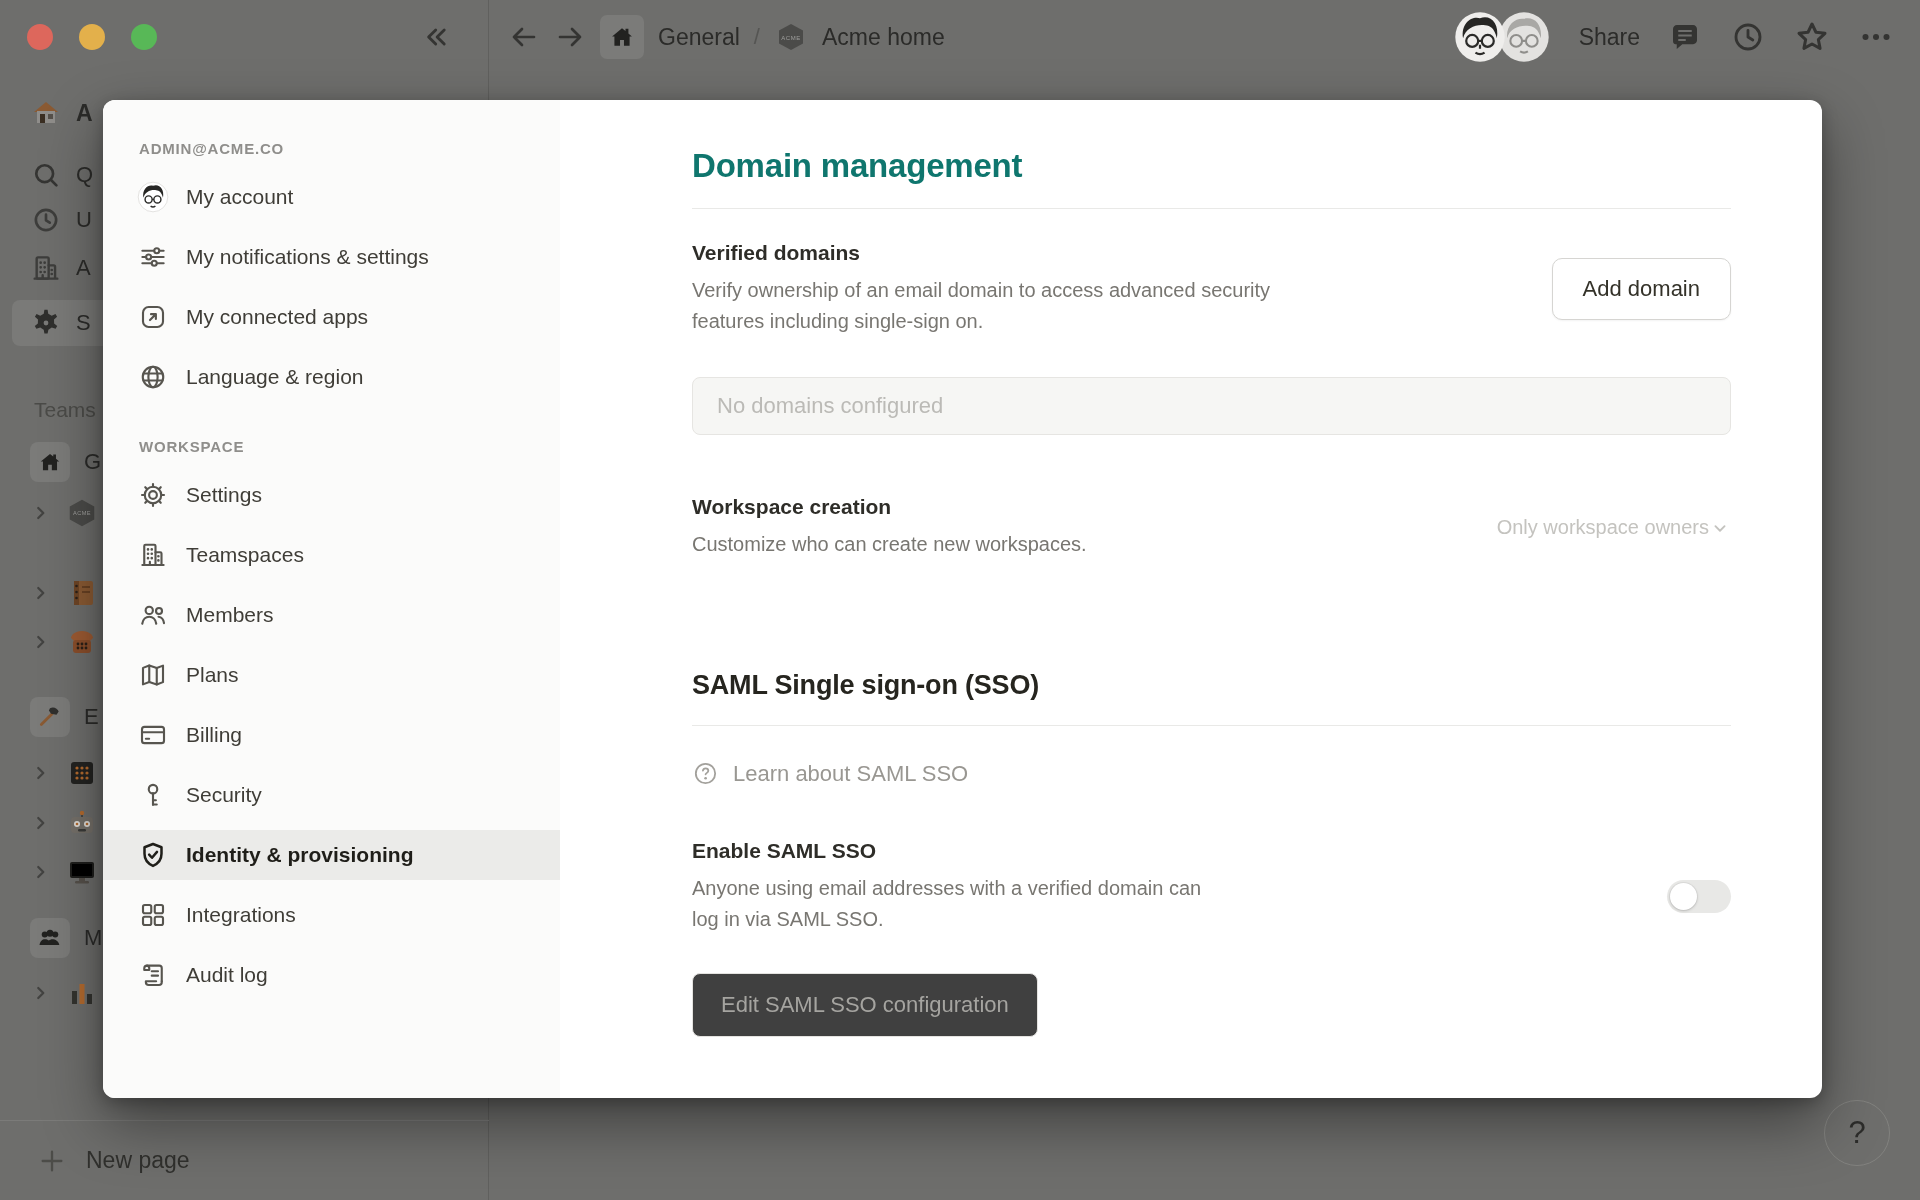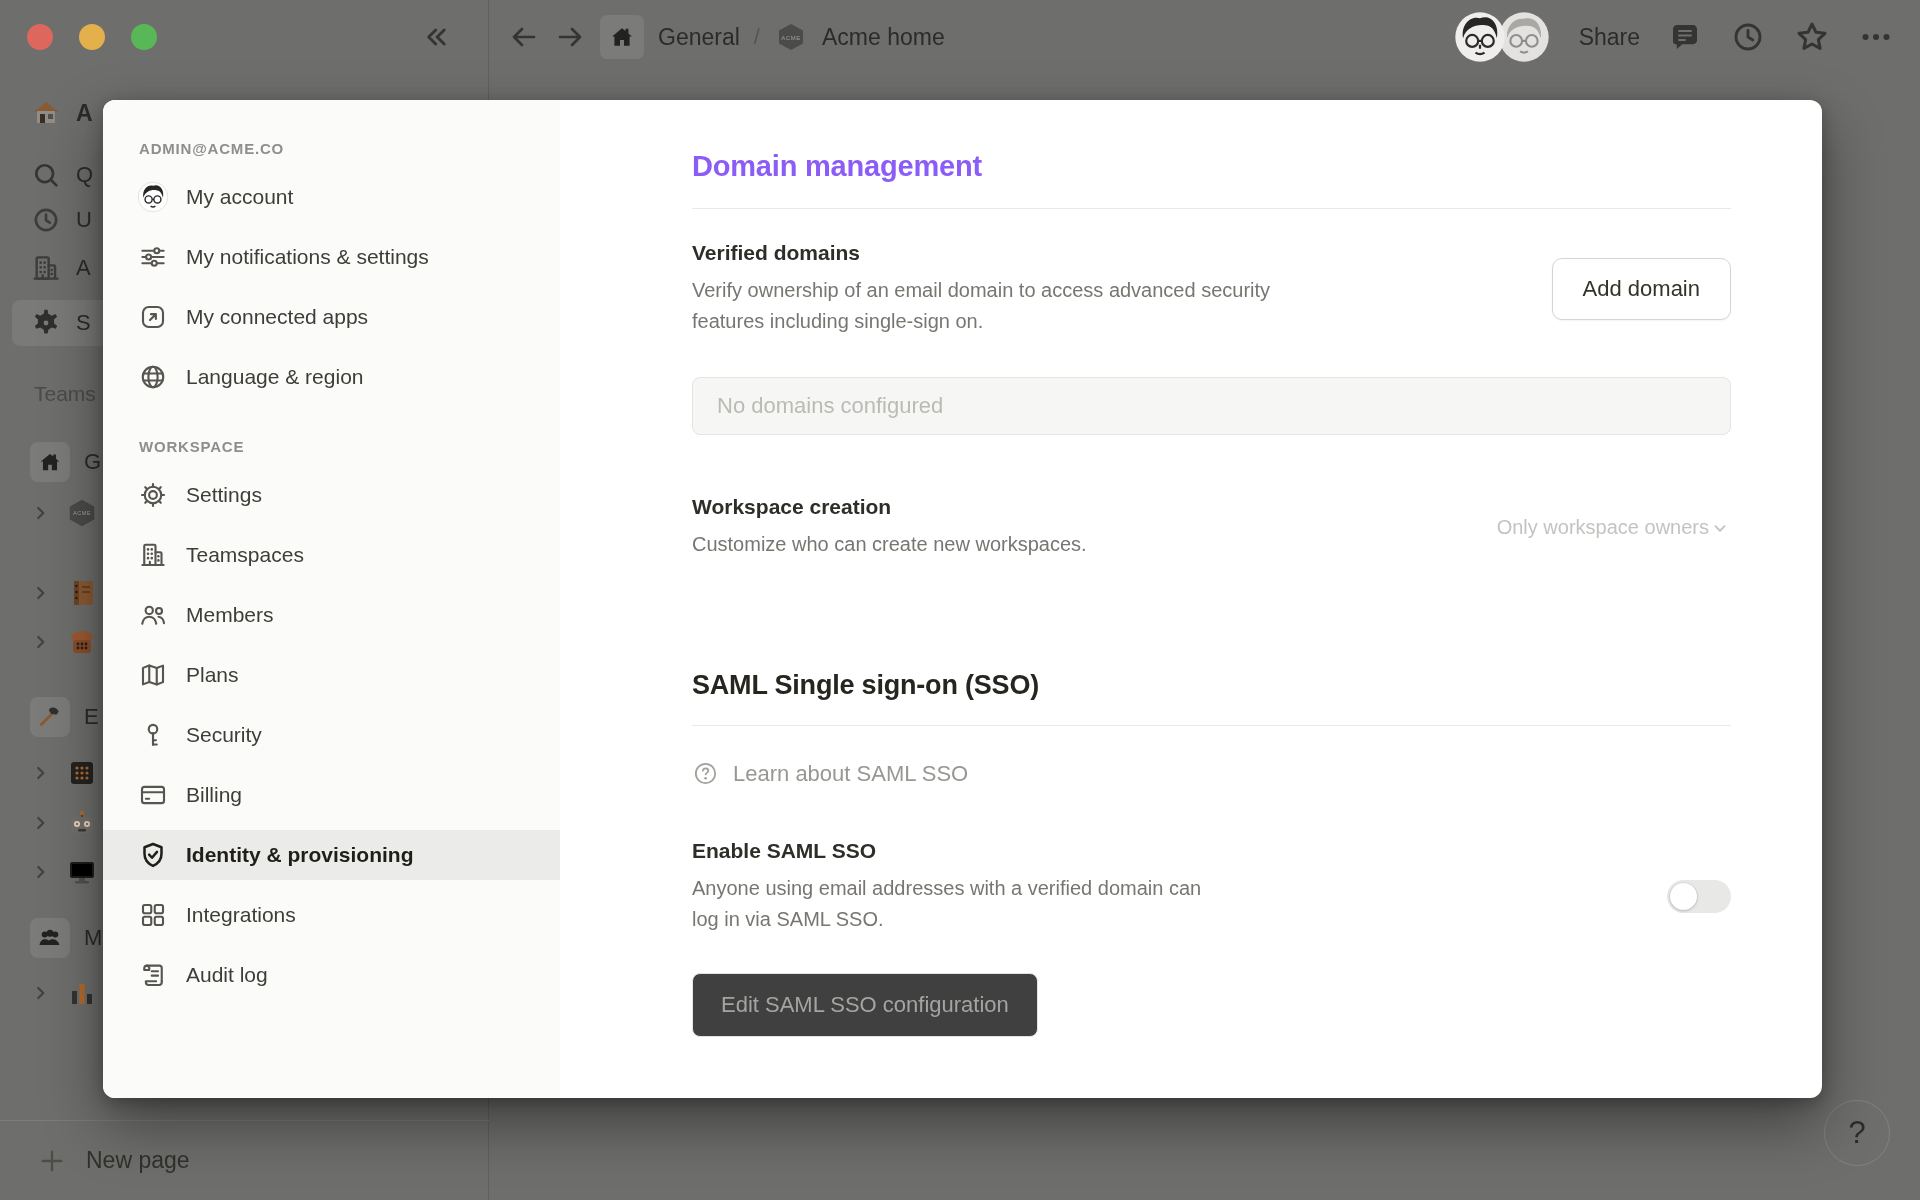--- a/index.html
+++ b/index.html
@@ -43,21 +43,21 @@
   .m-item { height:50px; margin-bottom:10px; display:flex; align-items:center; gap:17px; padding-left:34px; cursor:default; }
   .m-item .ic { width:32px; height:32px; flex:0 0 32px; display:flex; align-items:center; justify-content:center; }
   .m-item .ic svg .stk { stroke:#57554f; stroke-width:1.7; }
   .m-item .txt { font-size:21px; color:#3f3d37; font-weight:500; }
   .m-item.sel { background:#ebebe9; }
   .m-item.sel .txt { font-weight:700; color:#1f1e19; }
   .m-item.sel .ic svg .stk { stroke:#1f1e19; stroke-width:2; }
   .m-gap { margin-top:36px; }
 
   .m-main { flex:1; padding:48px 91px 0 132px; }
-  .h1 { font-size:29px; line-height:36px; font-weight:700; color:#8b5cf6; letter-spacing:-.2px; }
+  .h1 { font-size:33px; line-height:36px; font-weight:700; color:#0f766e; letter-spacing:-.2px; }
   .divider { height:1px; background:#e9e9e7; margin-top:24px; }
   .sec-row { display:flex; justify-content:space-between; align-items:center; }
   .h3 { font-size:21px; font-weight:600; color:#2e2d28; margin-bottom:10px; }
   .desc { font-size:20px; line-height:31px; color:#787671; }
   .vd-row { margin-top:32px; }
   .vd-desc { width:605px; }
   .btn-add { height:62px; padding:0 30px; border:1px solid #d6d5d2; border-radius:10px; background:#fff; font-size:22px; font-weight:500; color:#343229; box-shadow:0 1px 2px rgba(0,0,0,.05); font-family:inherit; }
   .domain-input { margin-top:40px; width:100%; height:58px; border-radius:8px; border:1px solid #e6e5e2; background:#f6f6f4; padding:0 24px; font-size:22px; font-family:inherit; color:#8a8985; }
   .domain-input::placeholder { color:#bbbab6; opacity:1; }
   .ws-row { margin-top:60px; align-items:center; }
@@ -124,21 +124,21 @@
     <svg class="emoji-ic" viewBox="0 0 24 24">
         <g fill="#2f2f2d">
           <circle cx="12" cy="12" r="4"></circle>
           <path d="M10.8 2h2.4l.5 3 2.6 1.5 2.8-1.2 1.2 2.1-2.3 2 .1 3 2.3 1.9-1.2 2.1-2.9-1 -2.5 1.6-.6 2.9h-2.4l-.5-2.9-2.6-1.6-2.9 1-1.2-2.1 2.3-1.9.1-3-2.3-2 1.2-2.1 2.8 1.2L10.3 5z"></path>
         </g>
         <circle cx="12" cy="12" r="1.8" fill="#7a7a78"></circle>
       </svg>
     <span class="lbl">S</span>
   </div>
 
-  <div class="bg-section-lbl" style="top:382px">Teams</div>
+  <div class="bg-section-lbl" style="top:398px">Teams</div>
 
   <div class="bg-row" style="top:439px">
     <span class="ts-box">
         <svg width="26" height="26" viewBox="0 0 24 24">
           <path d="m3.5 11.5 8.5-7 3 2.4V5h2.5v4L20.5 11.5h-2v8h-4.8v-5h-3.4v5H5.5v-8z" fill="#222220"></path>
         </svg>
       </span>
     <span class="lbl">G</span>
   </div>
   <div class="bg-row" style="top:490px">
@@ -434,37 +434,37 @@
                 <path d="M9 4.4v13.2M15 6.4v13.2"></path>
               </g>
             </svg>
           </span>
         <span class="txt">Plans</span>
       </div>
       <div class="m-item">
         <span class="ic">
             <svg width="30" height="30" viewBox="0 0 24 24">
               <g class="stk">
+                <rect x="3.2" y="5.5" width="17.6" height="13" rx="2"></rect>
+                <path d="M3.2 9.8h17.6M6.3 15h2.6"></path>
+              </g>
+            </svg>
+          </span>
+        <span class="txt">Billing</span>
+      </div>
+      <div class="m-item">
+        <span class="ic">
+            <svg width="30" height="30" viewBox="0 0 24 24">
+              <g class="stk">
                 <circle cx="12" cy="7.3" r="3.4"></circle>
                 <path d="M12 10.7V20M12 19.6h3M12 16.2h2.3"></path>
               </g>
             </svg>
           </span>
         <span class="txt">Security</span>
-      </div>
-      <div class="m-item">
-        <span class="ic">
-            <svg width="30" height="30" viewBox="0 0 24 24">
-              <g class="stk">
-                <rect x="3.2" y="5.5" width="17.6" height="13" rx="2"></rect>
-                <path d="M3.2 9.8h17.6M6.3 15h2.6"></path>
-              </g>
-            </svg>
-          </span>
-        <span class="txt">Billing</span>
       </div>
       <div class="m-item sel">
         <span class="ic">
             <svg width="30" height="30" viewBox="0 0 24 24">
               <g class="stk">
                 <path d="M12 3.2 18.8 5.8V11c0 4.6-2.7 7.9-6.8 9.7C7.9 18.9 5.2 15.6 5.2 11V5.8Z"></path>
                 <path d="m8.9 11.7 2.3 2.5 4-4.7"></path>
               </g>
             </svg>
           </span>

